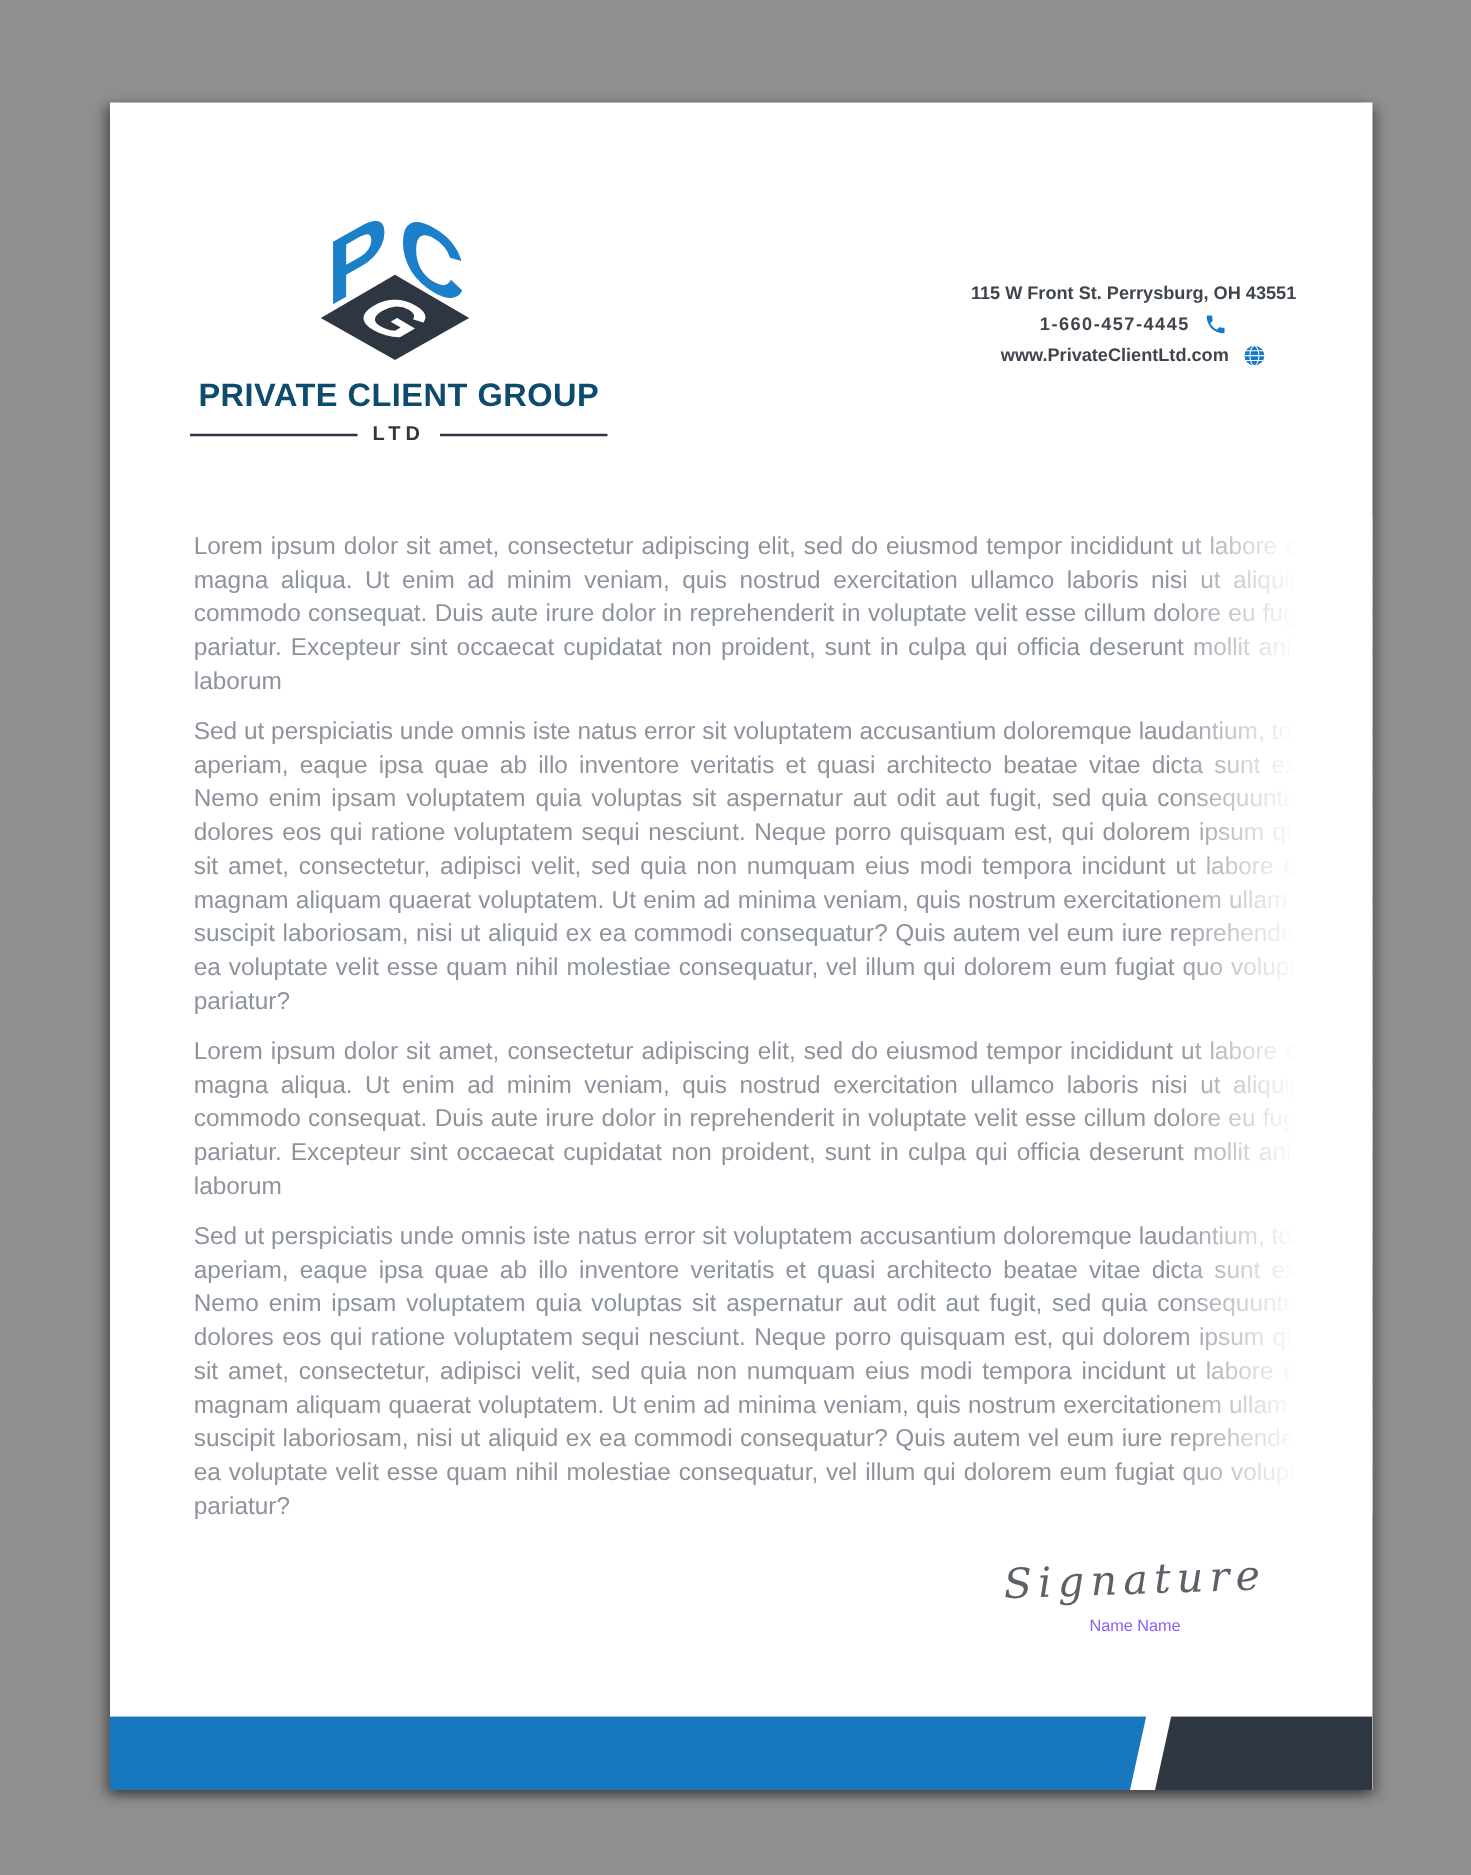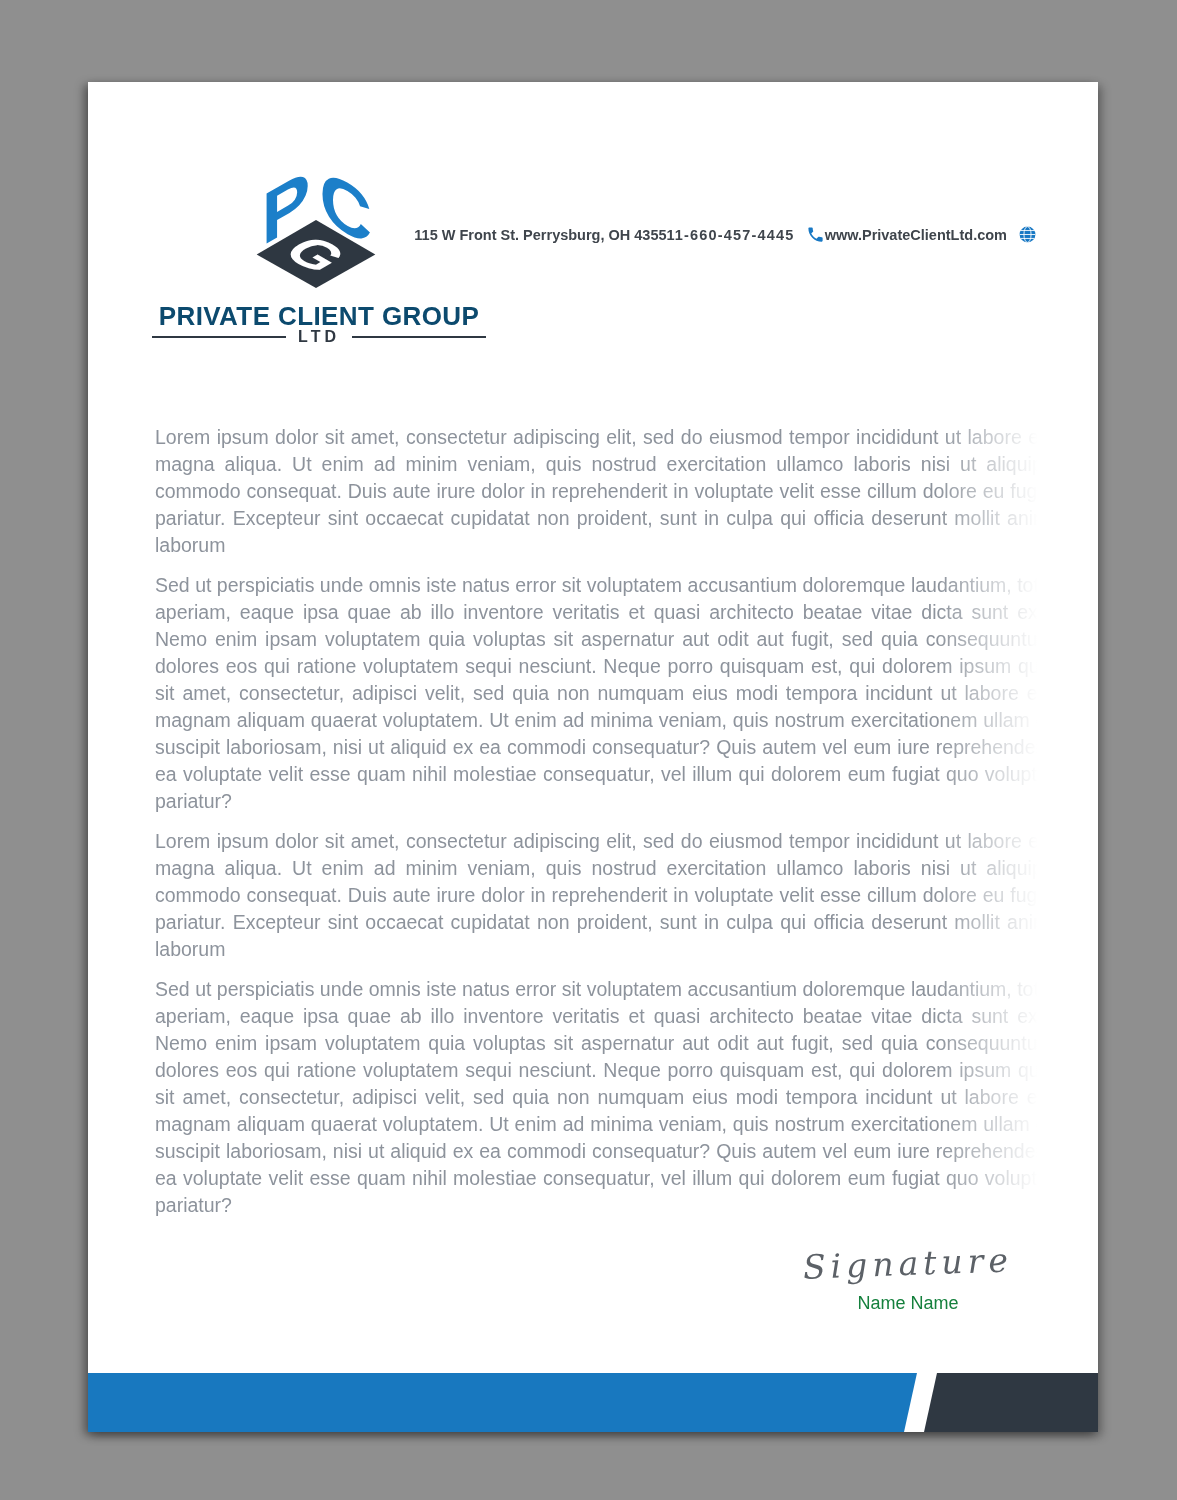--- a/index.html
+++ b/index.html
@@ -13,32 +13,32 @@
 
   
   .logo-mark { position:absolute; left:166px; top:66px; width:124px; height:142px; }
   .logo-mark text { font-family:"Liberation Sans", sans-serif; font-weight:bold; }
   .company-name {
     position:absolute; left:64px; top:219px; width:334px;
     font-size:26px; font-weight:bold; letter-spacing:.4px; color:#0c4a6e;
     white-space:nowrap; text-align:center;
   }
   .suffix-row {
-    position:absolute; left:64px; top:244px; width:334px; height:22px;
+    position:absolute; left:64px; top:255px; width:334px; height:22px;
     display:flex; align-items:center; gap:12px;
   }
   .suffix-row .rule { flex:1; border-top:2px solid #2f3842; height:0; }
   .suffix-row .suffix {
     font-size:16px; font-weight:bold; letter-spacing:4px; color:#2f3842;
   }
 
   
   .contact {
     position:absolute; right:61px; top:140px;
-    display:flex; flex-direction:row; align-items:center;
+    display:flex; flex-direction:column; align-items:center;
     color:#3f454c; font-weight:bold; font-size:14.5px;
   }
   .contact-row { height:25px; display:flex; align-items:center; gap:11px; }
   .contact-row .txt { white-space:nowrap; }
   .contact-row.phone .txt { letter-spacing:1.2px; }
   .icon-slot { width:19px; height:19px; flex:0 0 19px; }
 
   
   .body-text {
     position:absolute; left:67px; top:342px; width:950px;
@@ -52,21 +52,21 @@
     pointer-events:none;
   }
 
   
   .signature-block { position:absolute; left:680px; top:1162px; width:280px; text-align:center; }
   .signature-script {
     font-family:"DejaVu Serif", serif; font-style:italic; font-weight:normal;
     font-size:33px; letter-spacing:5px; color:#5c6167;
     transform:rotate(-2deg); display:inline-block;
   }
-  .signature-name { margin-top:10px; font-size:18px; color:#15803d; }
+  .signature-name { margin-top:10px; font-size:13px; color:#8b5cf6; }
 
   
   .footer-blue {
     position:absolute; left:0; top:1291px; width:829px; height:59px;
     background:#1878bf;
     clip-path:polygon(0 0, 100% 0, calc(100% - 13px) 100%, 0 100%);
   }
   .footer-dark {
     position:absolute; left:836px; top:1291px; width:174px; height:59px;
     background:#2f3842;

